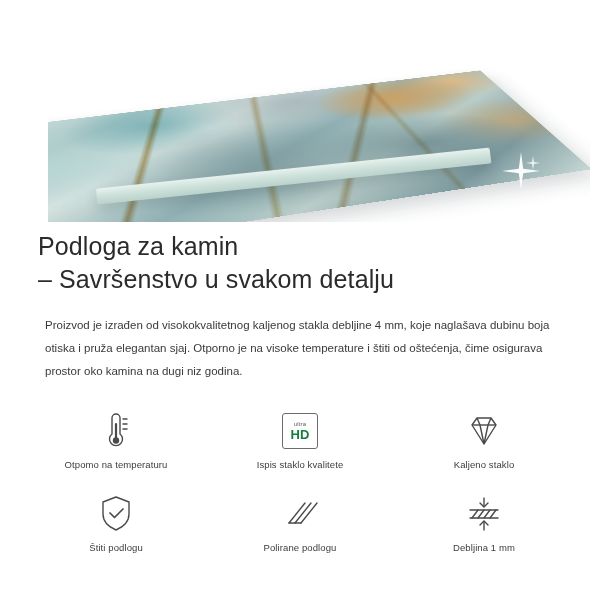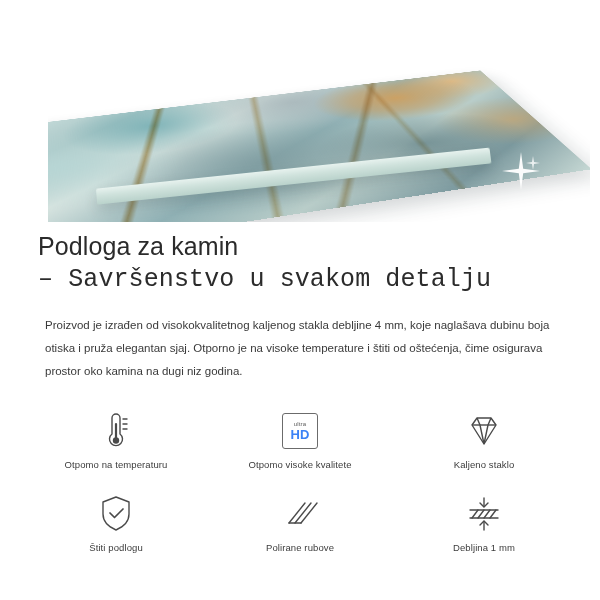--- a/index.html
+++ b/index.html
@@ -95,21 +95,20 @@
   .title {
     margin: 0;
     color: #2b2b2b;
     font-size: 25px;
     font-weight: 400;
     line-height: 1.32;
     letter-spacing: .1px;
   }
   .title .line2 {
     display: block;
-    font-family: Liberation Mono, monospace;
   }
   .paragraph {
     margin: 18px 0 0 7px;
     color: #3a3a3a;
     font-size: 11.5px;
     line-height: 2.0;
     max-width: 524px;
   }
 
   
@@ -152,21 +151,21 @@
     line-height: 1;
   }
   .hd-box .ultra {
     font-size: 6px;
     letter-spacing: .2px;
     color: #5a5a5a;
   }
   .hd-box .hd {
     font-size: 13px;
     font-weight: bold;
-    color: #3b82f6;
+    color: #15803d;
     margin-top: 1px;
   }
 </style>
 </head>
 <body>
 
 <div class="page">
 
   <div class="hero">
     <div class="hero-art"></div>
@@ -203,21 +202,21 @@
       <div class="feature-label">Otpomo na temperaturu</div>
     </div>
 
     <div class="feature">
       <div class="feature-icon">
         <div class="hd-box">
           <span class="ultra">ultra</span>
           <span class="hd">HD</span>
         </div>
       </div>
-      <div class="feature-label">Otpomo visoke kvalitete</div>
+      <div class="feature-label">Ispis staklo kvalitete</div>
     </div>
 
     <div class="feature">
       <div class="feature-icon">
         <svg width="40" height="36" viewBox="0 0 40 36">
           <g fill="none" stroke="#4a4a4a" stroke-width="1.4" stroke-linejoin="round">
             <path d="M8 12 L13 5 H27 L32 12 L20 31 Z"></path>
             <path d="M8 12 H32"></path>
             <path d="M13 5 L16 12 L20 31"></path>
             <path d="M27 5 L24 12 L20 31"></path>
@@ -243,21 +242,21 @@
       <div class="feature-icon">
         <svg width="40" height="34" viewBox="0 0 40 34">
           <g fill="none" stroke="#4a4a4a" stroke-width="1.4" stroke-linecap="round">
             <path d="M9 26 L25 6"></path>
             <path d="M15 26 L31 6"></path>
             <path d="M21 26 L37 6"></path>
             <path d="M9 26 H21"></path>
           </g>
         </svg>
       </div>
-      <div class="feature-label">Polirane rubove</div>
+      <div class="feature-label">Polirane podlogu</div>
     </div>
 
     <div class="feature">
       <div class="feature-icon">
         <svg width="40" height="40" viewBox="0 0 40 40">
           <g fill="none" stroke="#4a4a4a" stroke-width="1.4" stroke-linecap="round">
             <path d="M20 4 V12"></path>
             <path d="M16 9 L20 13 L24 9"></path>
             <path d="M6 16 H34"></path>
             <path d="M6 24 H34"></path>

